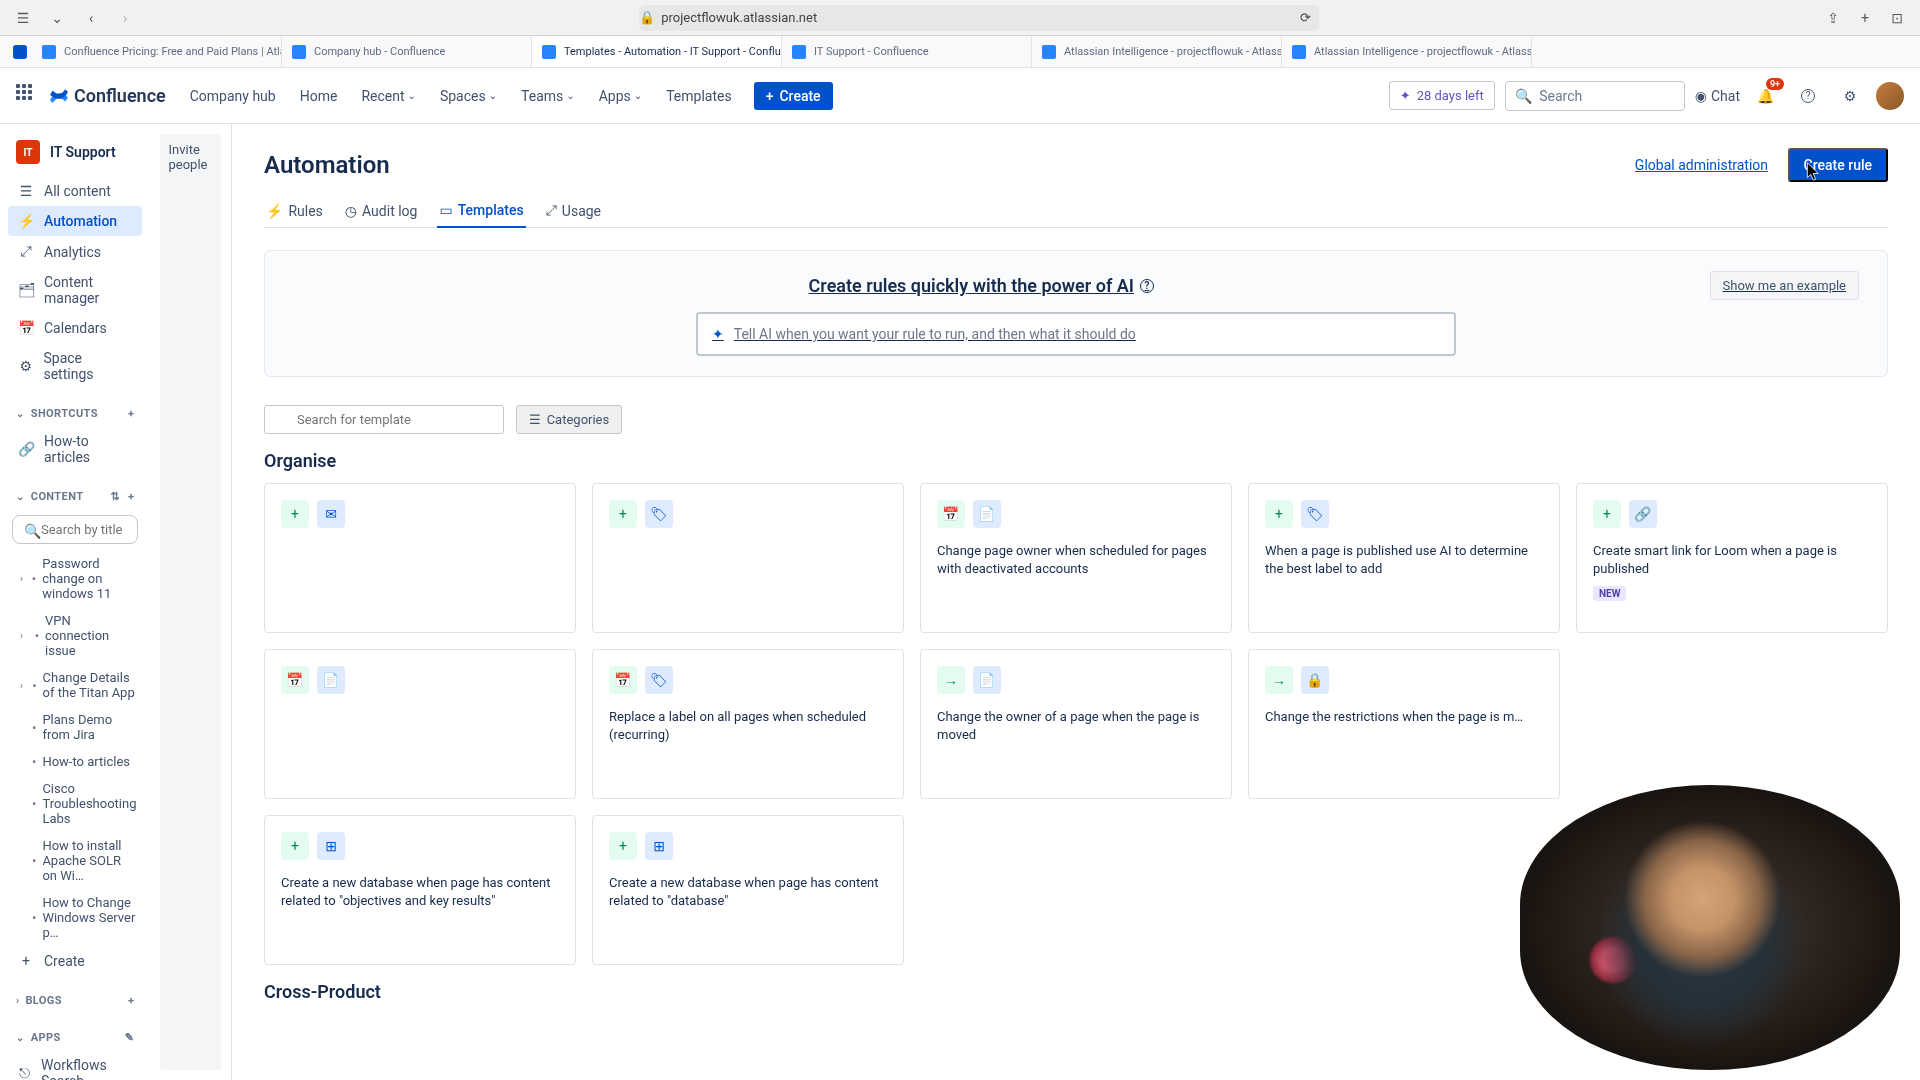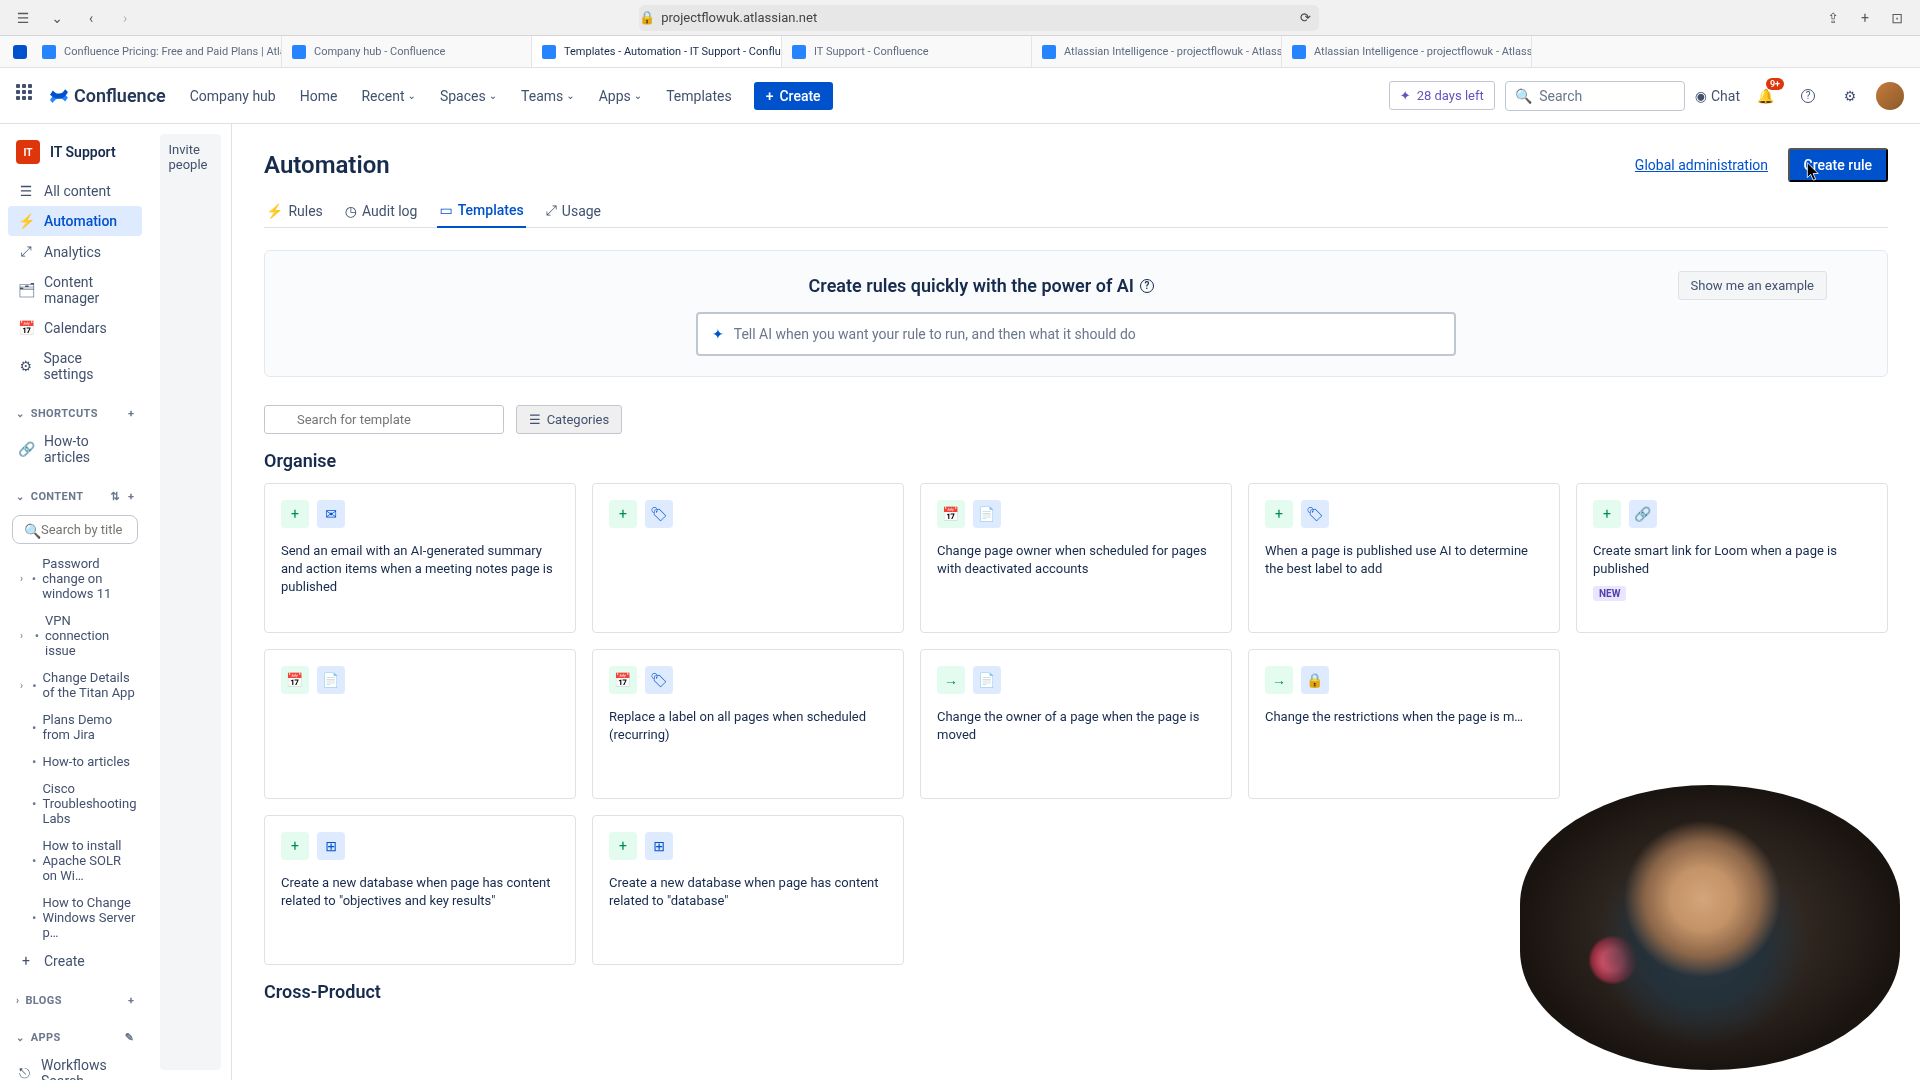--- a/index.html
+++ b/index.html
@@ -62,21 +62,21 @@
 
 
 .content { flex: 1; background: #fff; overflow-y: auto; padding: 24px 32px; position: relative; }
 .content-header { display: flex; align-items: center; justify-content: space-between; margin-bottom: 8px; }
 .page-title { font-size: 24px; font-weight: 600; color: #172b4d; }
 .global-link { color: #0052cc; text-decoration: underline; font-size: 14px; margin-right: 16px; }
 .create-rule-btn { background: #0052cc; color: #fff; padding: 7px 14px; border-radius: 3px; font-weight: 500; font-size: 14px; }
 .sub-tabs { display: flex; gap: 18px; border-bottom: 1px solid #dfe1e6; margin-top: 12px; }
 .sub-tab { padding: 8px 2px; font-size: 14px; color: #42526e; display: flex; align-items: center; gap: 5px; cursor: pointer; }
 .sub-tab.active { color: #0052cc; border-bottom: 2px solid #0052cc; margin-bottom: -1px; font-weight: 500; }
-.ai-banner { background: #fafbfc; border: 1px solid #e5e8ec; border-radius: 6px; padding: 20px 60px; margin-top: 22px; text-align: center; }
+.ai-banner { background: #fafbfc; border: 1px solid #e5e8ec; border-radius: 6px; padding: 20px 28px; margin-top: 22px; text-align: center; text-decoration: underline; }
 .ai-title { font-size: 18px; font-weight: 600; display: inline-flex; align-items: center; gap: 6px; }
 .ai-header-row { display: flex; align-items: center; justify-content: flex-end; gap: 40px; margin-bottom: 12px; }
 .ai-header-row .ai-title { margin: 0 auto; }
 .example-btn { background: #f4f5f7; border: 1px solid #dfe1e6; padding: 6px 12px; border-radius: 3px; font-size: 13px; color: #42526e; white-space:nowrap;}
 .ai-input { border: 2px solid #c1c7d0; border-radius: 4px; padding: 12px 14px; max-width: 760px; margin: 0 auto; display: flex; align-items: center; gap: 10px; text-align: left; color: #6b778c; font-size: 14px; background:#fff;}
 .filter-row { display: flex; gap: 12px; margin: 28px 0 8px; }
 .template-search { border: 1px solid #c1c7d0; border-radius: 3px; padding: 6px 10px 6px 32px; width: 240px; font-size: 13px; position: relative; }
 .template-search-wrap { position: relative; }
 .template-search-wrap .sic { position: absolute; left: 10px; top: 8px; color: #6b778c; }
 .cat-btn { border: 1px solid #c1c7d0; border-radius: 3px; padding: 6px 12px; font-size: 13px; display: flex; align-items: center; gap: 6px; color: #42526e; }
@@ -398,21 +398,20 @@
         </button>
     </div>
 
     <h2 class="section-title">Organise</h2>
     <div class="card-grid">
       <div class="card">
           <div class="card-icons">
             <span class="cicon green">+</span>
             <span class="cicon blue">✉</span>
           </div>
-          <div class="card-desc">Send an email with an AI-generated summary and action items when a meeting notes page is published</div>
         </div>
       <div class="card">
           <div class="card-icons">
             <span class="cicon green">+</span>
             <span class="cicon blue">🏷</span>
           </div>
         </div>
       <div class="card">
           <div class="card-icons">
             <span class="cicon green">📅</span>

